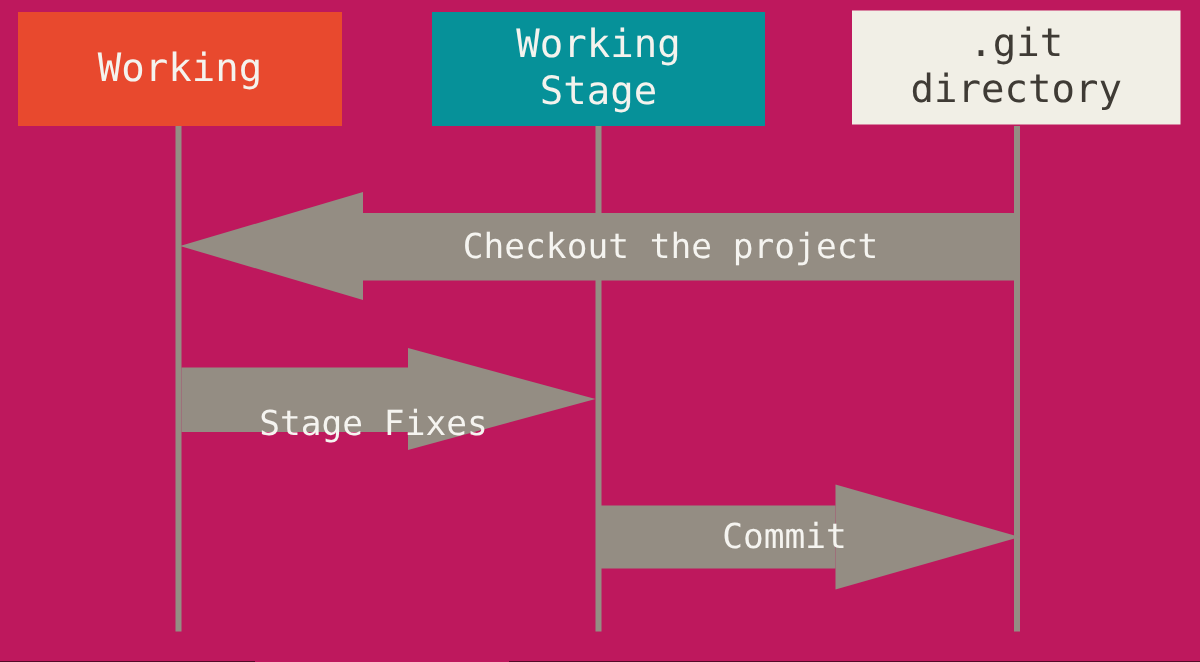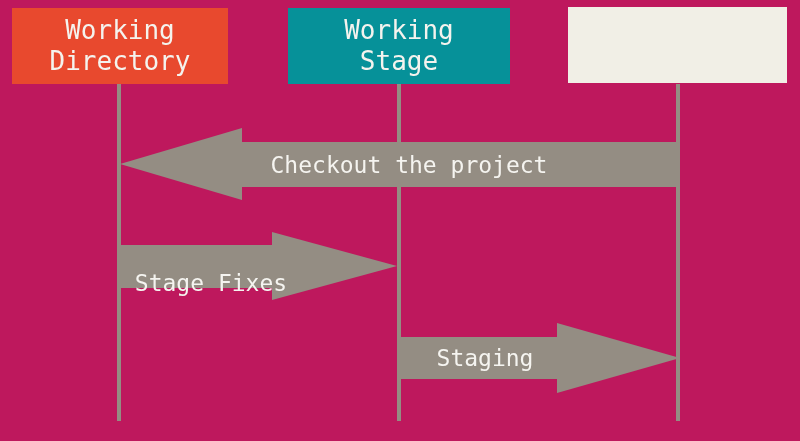--- a/index.html
+++ b/index.html
@@ -50,20 +50,21 @@
     height: 0;
   }
   .arrow-label {
     position: absolute;
     display: flex;
     align-items: center;
     justify-content: center;
     color: #F5F4F0;
     font-size: 23px;
     white-space: nowrap;
+    margin-left: 38px;
   }
   
   .a1-body  { left: 242px; top: 142px; width: 436px; height: 45px; }
   .a1-head  { left: 120px; top: 128px;
               border-top: 36px solid transparent;
               border-bottom: 36px solid transparent;
               border-right: 122px solid #948D83; }
   .a1-label { left: 140px; top: 142px; width: 538px; height: 45px; }
   
   .a2-body  { left: 121px; top: 245px; width: 151px; height: 43px; }
@@ -80,38 +81,38 @@
               border-left: 123px solid #948D83; }
   .a3-label { left: 400px; top: 337px; width: 170px; height: 42px; }
 </style>
 </head>
 <body>
 
 <div class="stage">
 
   <div class="box box-working">
     <span>Working</span>
-    <span>Directory</span>
   </div>
   <div class="box box-staging">
     <span>Working</span>
     <span>Stage</span>
   </div>
   <div class="box box-git">
+    <span>.git directory</span>
   </div>
 
   <div class="lifeline lifeline-working"></div>
   <div class="lifeline lifeline-staging"></div>
   <div class="lifeline lifeline-git"></div>
 
   <div class="arrow-body a1-body"></div>
   <div class="arrow-head a1-head"></div>
   <div class="arrow-label a1-label">Checkout the project</div>
 
   <div class="arrow-body a2-body"></div>
   <div class="arrow-head a2-head"></div>
   <div class="arrow-label a2-label">Stage Fixes</div>
 
   <div class="arrow-body a3-body"></div>
   <div class="arrow-head a3-head"></div>
-  <div class="arrow-label a3-label">Staging</div>
+  <div class="arrow-label a3-label">Commit</div>
 
 </div>
 
 </body></html>

